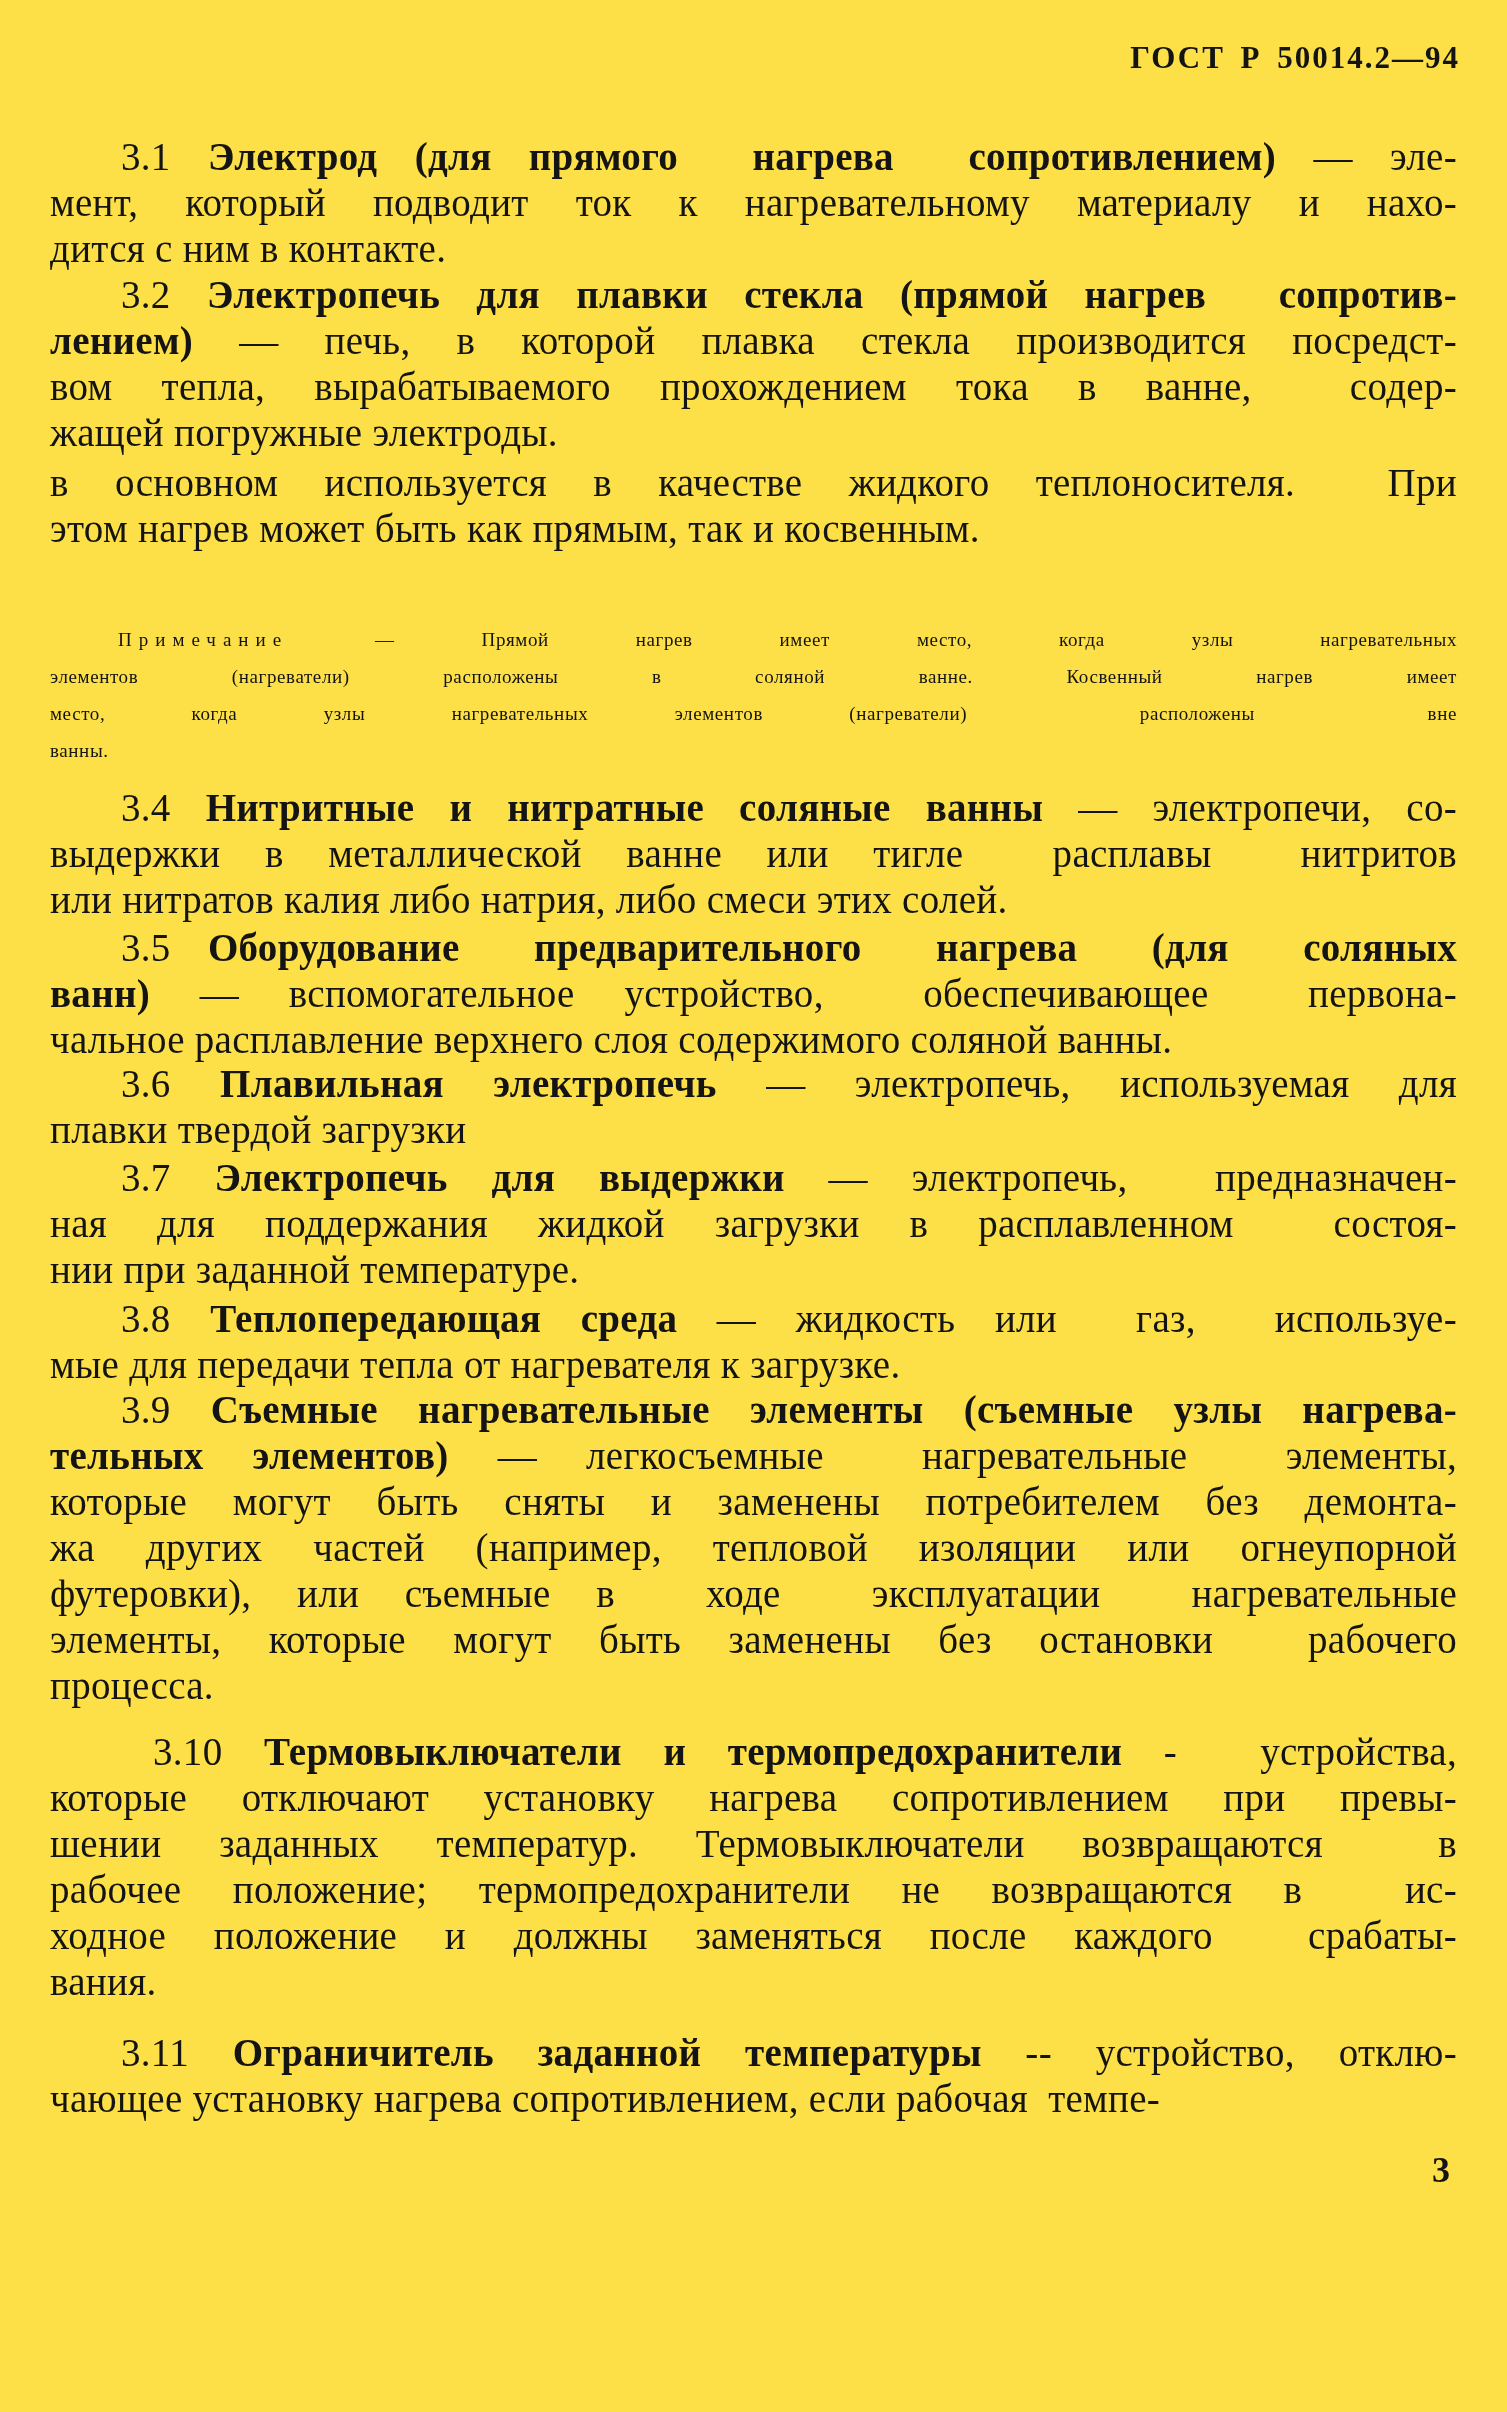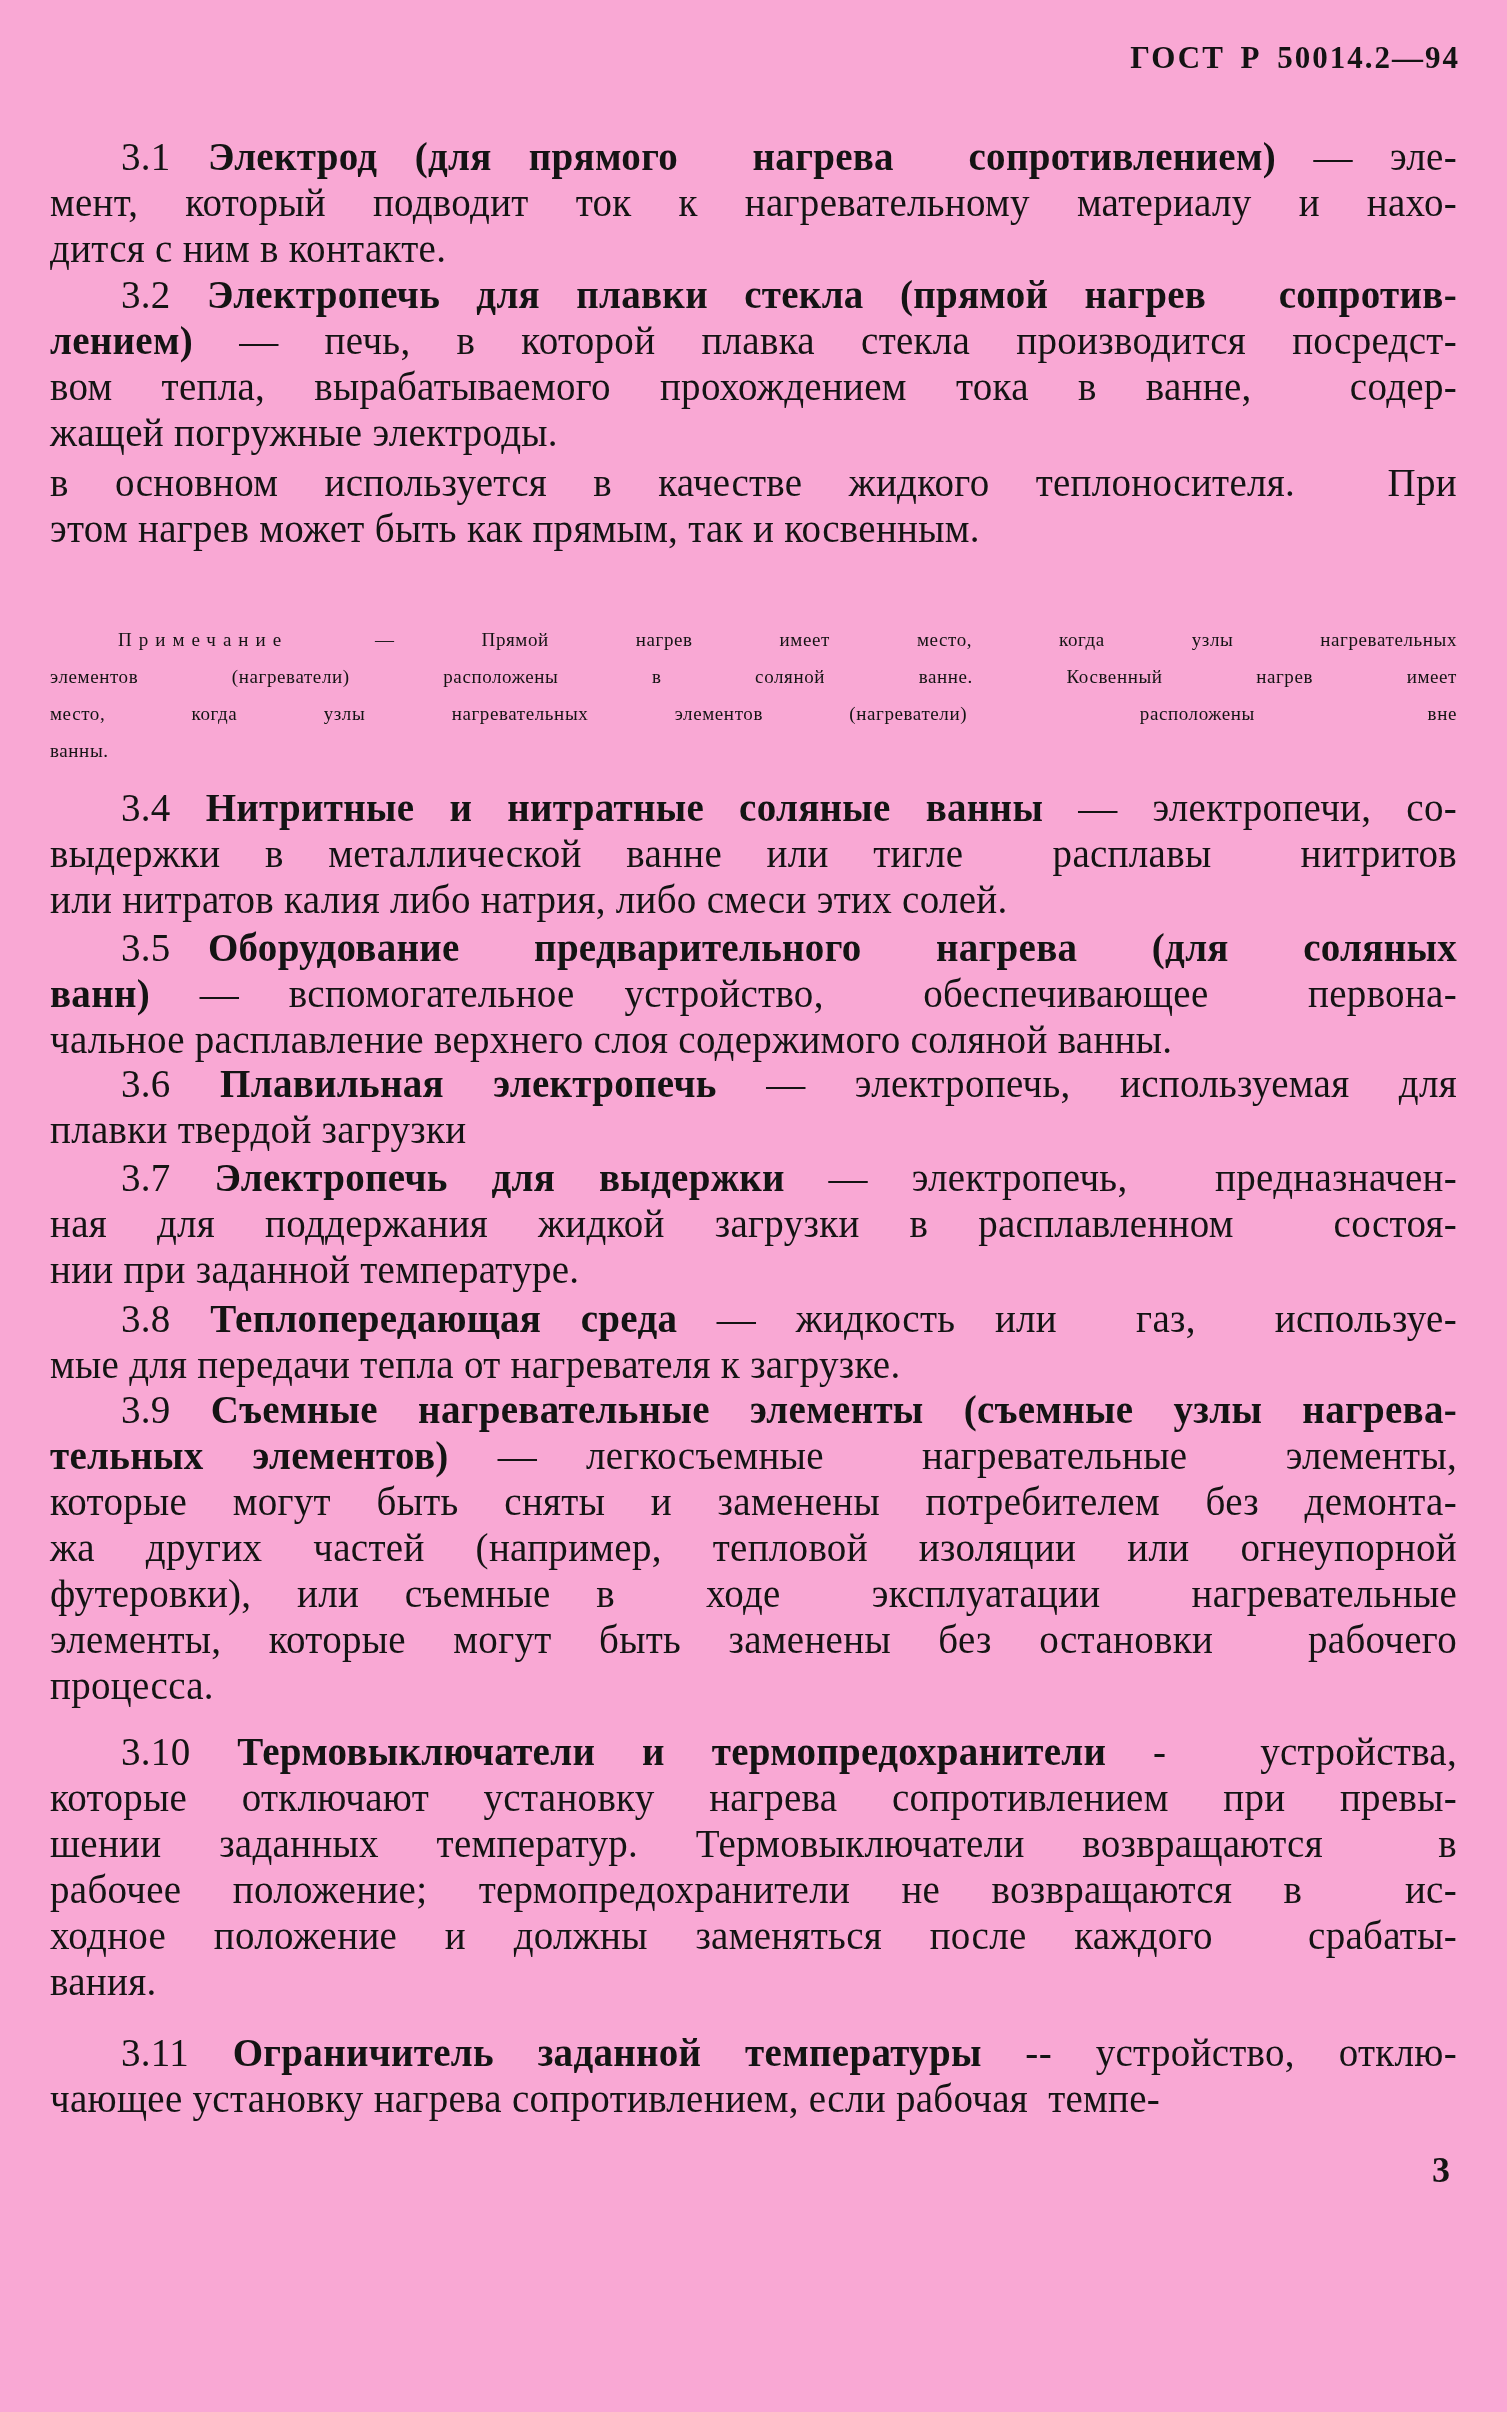--- a/index.html
+++ b/index.html
@@ -13,21 +13,21 @@
     position: relative;
     overflow: hidden;
     font-family: "Liberation Serif", "DejaVu Serif", serif;
     color: #141414;
   }
   .page {
     position: absolute;
     left: 0; top: 0;
     width: 1507px;
     height: 2412px;
-    background: #f9a8d4;
+    background: #fde047;
   }
   .running-header {
     position: absolute;
     top: 38px;
     right: 47px;
     font-family: "Liberation Serif", serif;
     font-weight: bold;
     font-size: 31px;
     letter-spacing: 2px;
     word-spacing: 6px;
@@ -138,21 +138,21 @@
   <div class="para" id="p39">
       <div class="line first"><span class="" style="white-space: pre;">3.9 </span><span class="b" style="white-space: pre;">Съемные нагревательные элементы (съемные узлы нагрева-</span></div>
       <div class="line"><span class="b" style="white-space: pre;">тельных элементов)</span><span class="" style="white-space: pre;"> — легкосъемные  нагревательные  элементы,</span></div>
       <div class="line"><span class="" style="white-space: pre;">которые могут быть сняты и заменены потребителем без демонта-</span></div>
       <div class="line"><span class="" style="white-space: pre;">жа других частей (например, тепловой изоляции или огнеупорной</span></div>
       <div class="line"><span class="" style="white-space: pre;">футеровки), или съемные в  ходе  эксплуатации  нагревательные</span></div>
       <div class="line"><span class="" style="white-space: pre;">элементы, которые могут быть заменены без остановки  рабочего</span></div>
       <div class="line last"><span class="" style="white-space: pre;">процесса.</span></div>
     </div>
   <div class="para" id="p310">
-      <div class="line first"><span class="" style="white-space: pre;">3.10 </span><span class="b" style="white-space: pre;">Термовыключатели и термопредохранители</span><span class="" style="white-space: pre;"> -  устройства,</span></div>
+      <div class="line first"><span class="" style="white-space: pre; margin-left: 32px;">3.10 </span><span class="b" style="white-space: pre;">Термовыключатели и термопредохранители</span><span class="" style="white-space: pre;"> -  устройства,</span></div>
       <div class="line"><span class="" style="white-space: pre;">которые отключают установку нагрева сопротивлением при превы-</span></div>
       <div class="line"><span class="" style="white-space: pre;">шении заданных температур. Термовыключатели возвращаются  в</span></div>
       <div class="line"><span class="" style="white-space: pre;">рабочее положение; термопредохранители не возвращаются в  ис-</span></div>
       <div class="line"><span class="" style="white-space: pre;">ходное положение и должны заменяться после каждого  срабаты-</span></div>
       <div class="line last"><span class="" style="white-space: pre;">вания.</span></div>
     </div>
   <div class="para" id="p311">
       <div class="line first"><span class="" style="white-space: pre;">3.11 </span><span class="b" style="white-space: pre;">Ограничитель заданной температуры</span><span class="" style="white-space: pre;"> -- устройство, отклю-</span></div>
       <div class="line last"><span class="" style="white-space: pre;">чающее установку нагрева сопротивлением, если рабочая  темпе-</span></div>
     </div>

